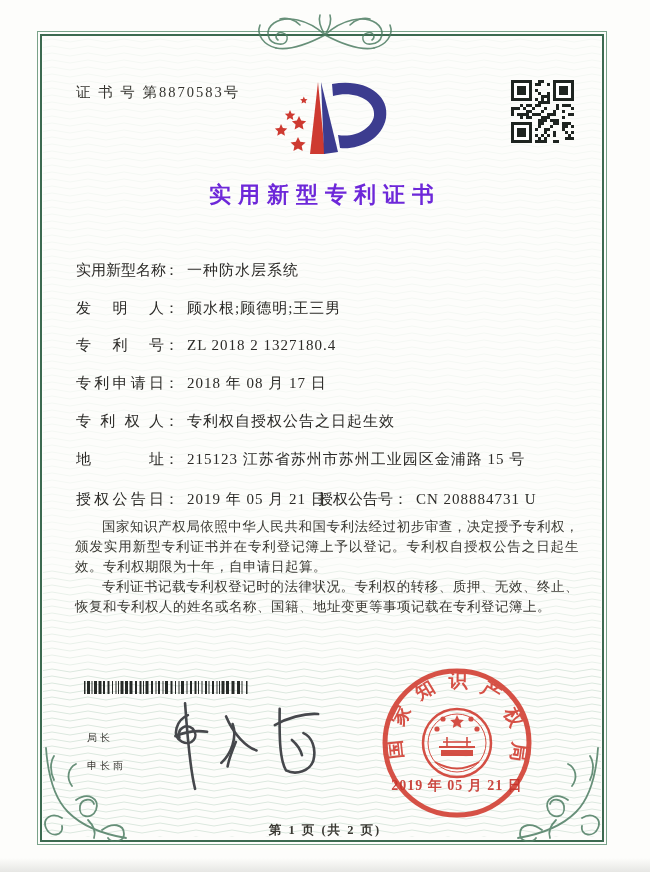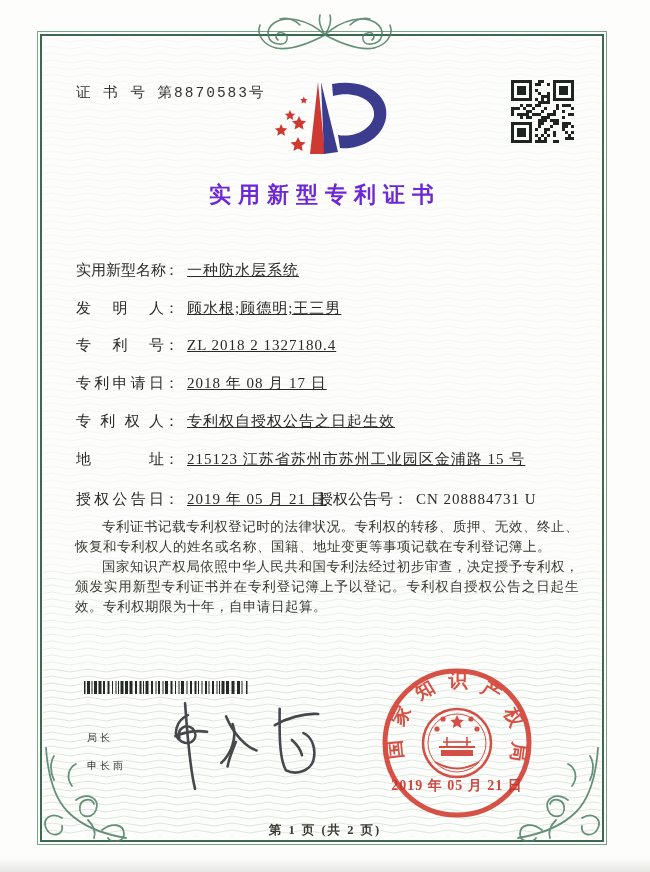--- a/index.html
+++ b/index.html
@@ -13,29 +13,29 @@
   
   .frame{
     position:absolute;left:40px;top:34px;width:560px;height:804px;
     border:2px solid #3c6a50;
     outline:1px solid #79a289;
     outline-offset:2px;
     background:transparent;
   }
   .cert-no{
     position:absolute;left:76px;top:83px;
-    font-size:14.5px;letter-spacing:2px;color:#35342f;font-family:Liberation Mono, monospace;
+    font-size:14.5px;letter-spacing:2px;color:#35342f;
   }
   .title{
     position:absolute;left:0;right:0;top:180px;text-align:center;
     font-size:22px;font-weight:bold;letter-spacing:7px;color:#6d28d9;
   }
   .field-row{
     position:absolute;left:76px;right:48px;height:22px;
-    font-size:15px;color:#2b2a27;white-space:nowrap;text-decoration:underline;
+    font-size:15px;color:#2b2a27;white-space:nowrap;
   }
   .flabel-text{
     display:inline-block;width:88px;vertical-align:top;
     text-align:justify;text-align-last:justify;
   }
   .colon{display:inline-block;margin-right:8px;}
   .fvalue{letter-spacing:1px;}
   .pair2{position:absolute;left:242px;top:0;}
   .paras{
     position:absolute;left:75px;top:517px;width:504px;
@@ -250,22 +250,22 @@
 </div>
 <div class="field-row" style="top:450px">
   <span><span class="flabel-text">地址</span><span class="colon">：</span></span><span class="fvalue">215123 江苏省苏州市苏州工业园区金浦路 15 号</span>
 </div>
 <div class="field-row" style="top:490px">
   <span><span class="flabel-text">授权公告日</span><span class="colon">：</span></span><span class="fvalue">2019 年 05 月 21 日</span>
   <span class="pair2"><span>授权公告号</span><span class="colon">：</span><span class="fvalue">CN 208884731 U</span></span>
 </div>
 
 <div class="paras">
+  <p>国家知识产权局依照中华人民共和国专利法经过初步审查，决定授予专利权，颁发实用新型专利证书并在专利登记簿上予以登记。专利权自授权公告之日起生效。专利权期限为十年，自申请日起算。</p>
   <p>专利证书记载专利权登记时的法律状况。专利权的转移、质押、无效、终止、恢复和专利权人的姓名或名称、国籍、地址变更等事项记载在专利登记簿上。</p>
-  <p>国家知识产权局依照中华人民共和国专利法经过初步审查，决定授予专利权，颁发实用新型专利证书并在专利登记簿上予以登记。专利权自授权公告之日起生效。专利权期限为十年，自申请日起算。</p>
 </div>
 
 <svg id="barcode" class="abs" style="left:84px;top:681px;" width="166" height="14" viewBox="0 0 166 14">
     <rect x="0" y="0" width="1.5" height="13" fill="#262a27"></rect>
     <rect x="3" y="0" width="3" height="13" fill="#262a27"></rect>
     <rect x="7.5" y="0" width="1" height="13" fill="#262a27"></rect>
     <rect x="10" y="0" width="3" height="13" fill="#262a27"></rect>
     <rect x="14.5" y="0" width="3" height="13" fill="#262a27"></rect>
     <rect x="19" y="0" width="2" height="13" fill="#262a27"></rect>
     <rect x="23.5" y="0" width="2" height="13" fill="#262a27"></rect>

